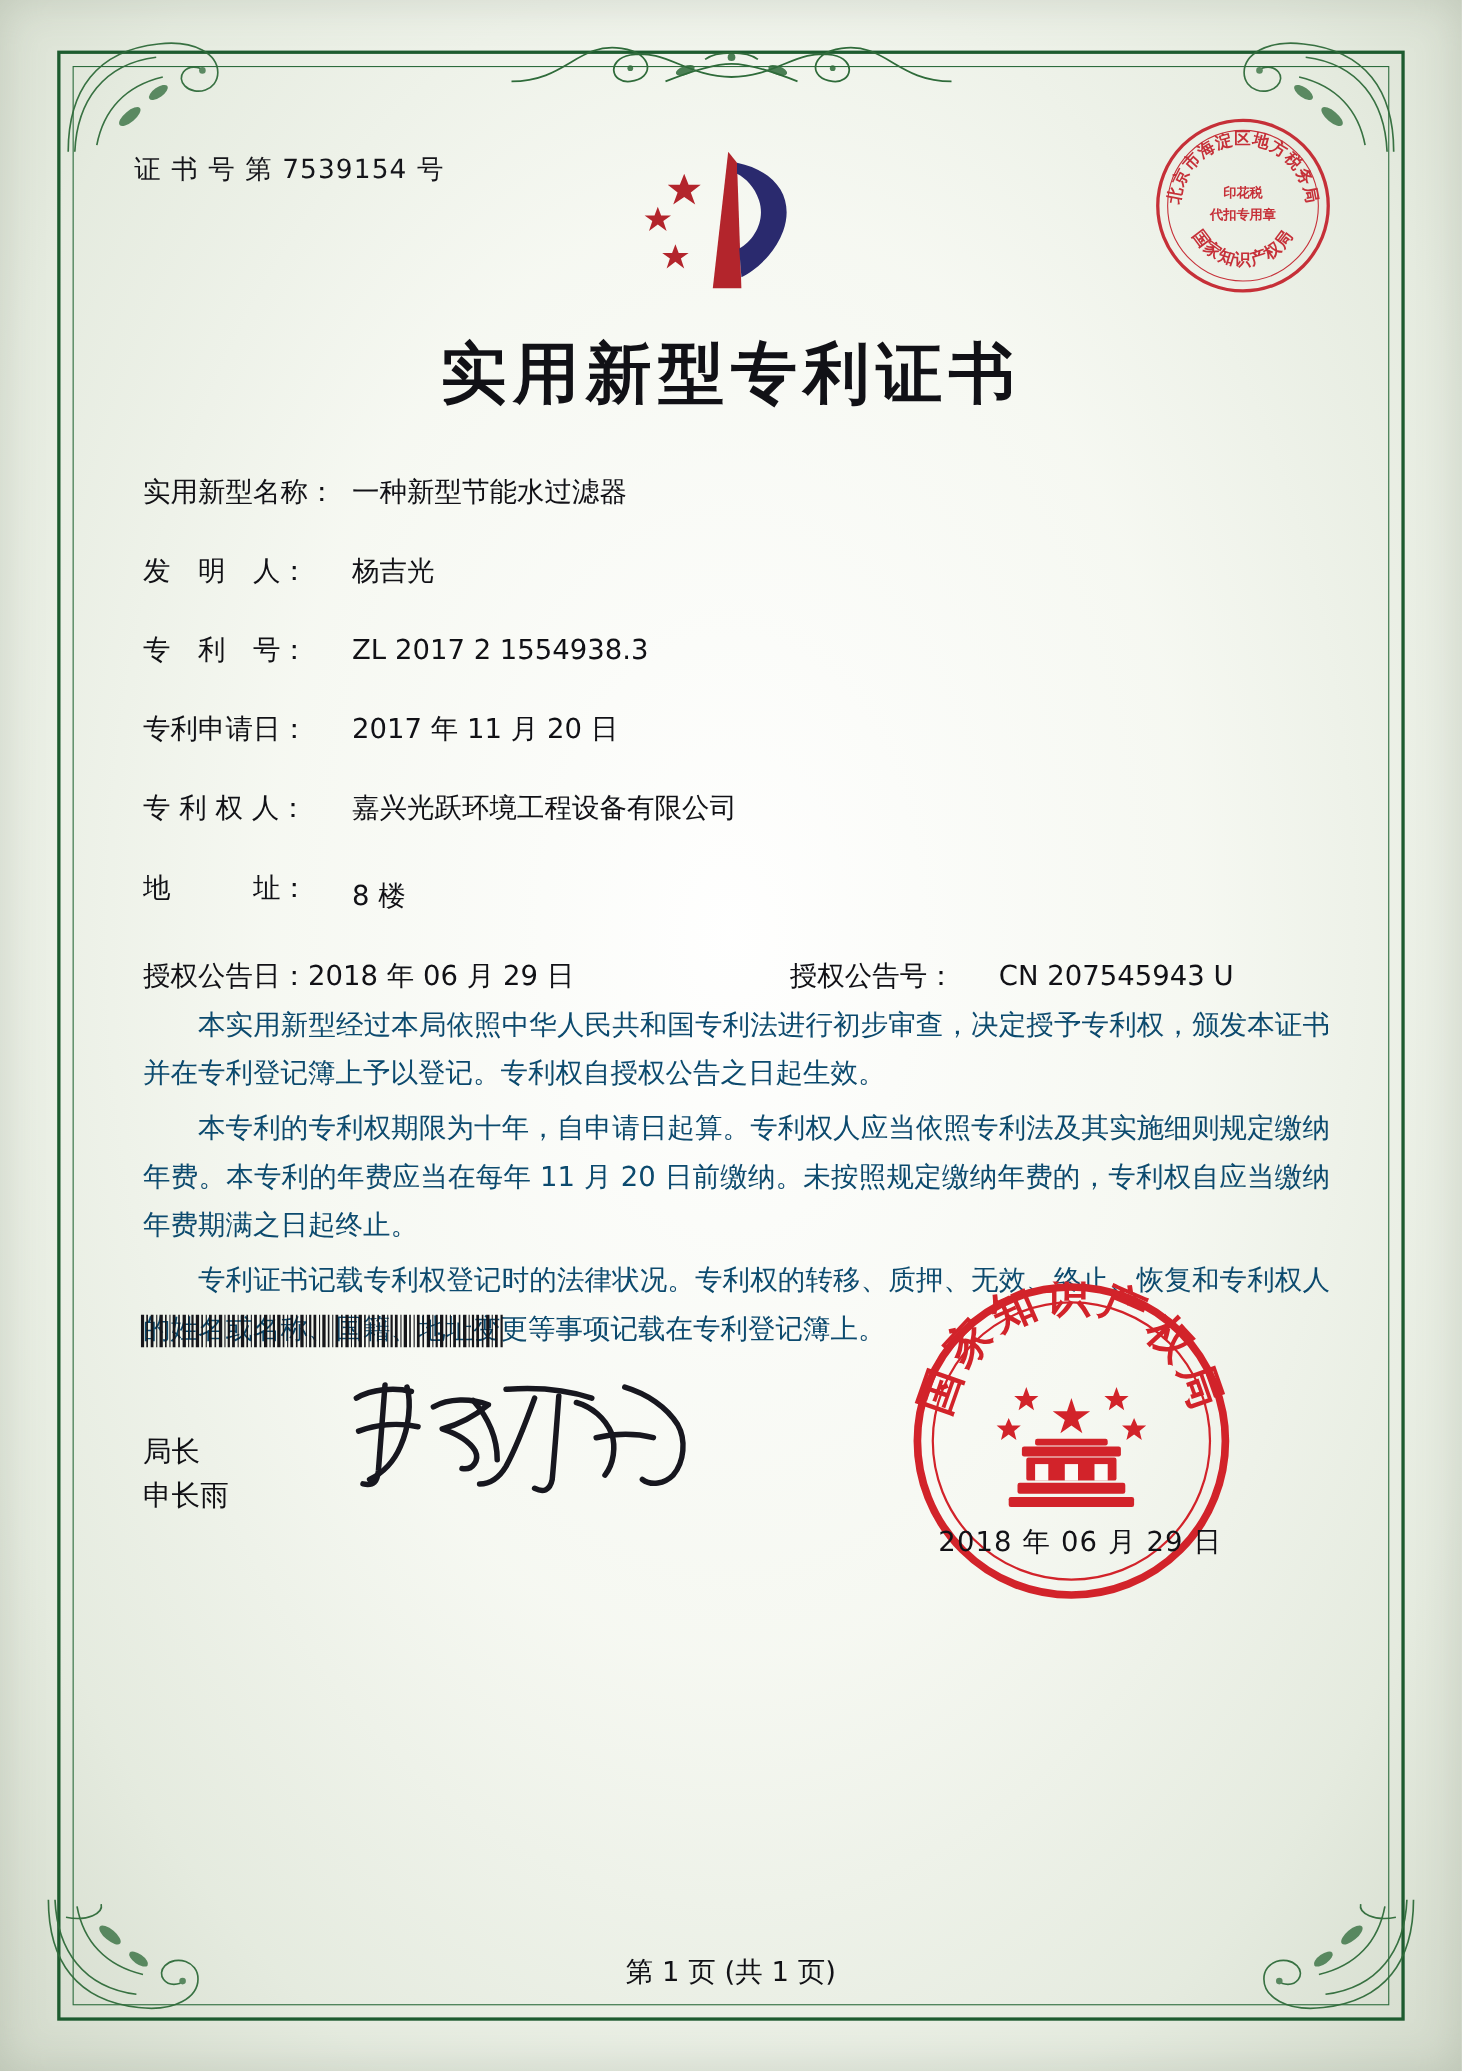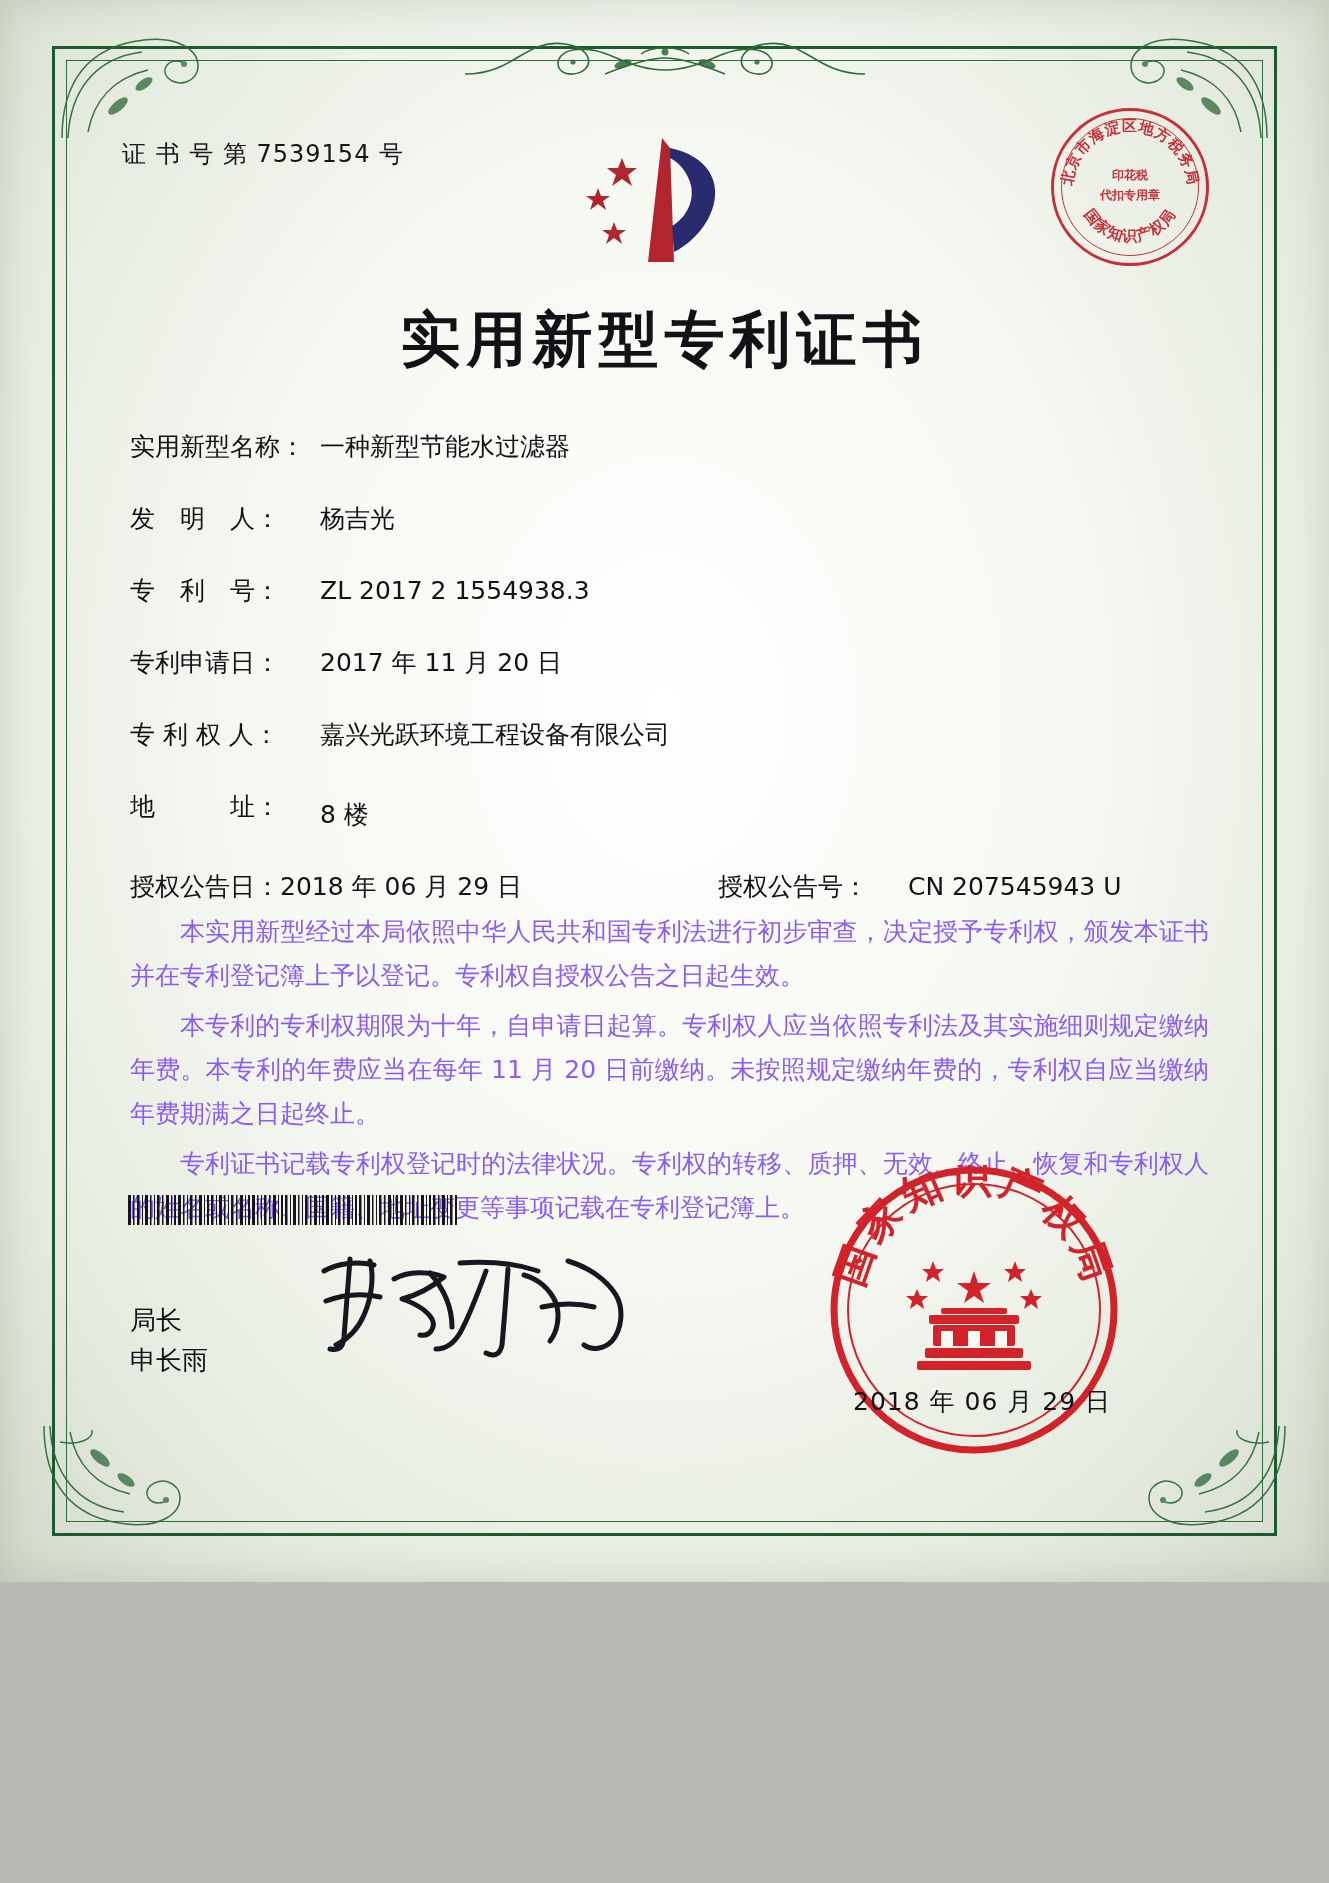--- a/index.html
+++ b/index.html
@@ -3,21 +3,21 @@
 <meta charset="utf-8">
 <style>
   html, body {
     margin: 0;
     padding: 0;
     background: #b9b9b4;
   }
   .page {
     position: relative;
     width: 1329px;
-    height: 1582px;
+    height: 1883px;
     background: #fbfbf6;
     overflow: hidden;
     font-family: "Liberation Serif", serif;
   }
   
   .paper-tint {
     position: absolute;
     inset: 0;
     background:
       radial-gradient(ellipse at 50% 45%, rgba(255,255,255,0.9) 0%, rgba(244,247,240,0.75) 45%, rgba(225,232,219,0.85) 78%, rgba(206,214,198,0.9) 100%);
@@ -191,21 +191,21 @@
     white-space: pre;
   }
 
   .paragraphs {
     position: absolute;
     left: 20px;
     right: 10px;
     top: 810px;
     font-size: 25px;
     line-height: 44px;
-    color: #8b5cf6;
+    color: #0c4a6e;
     font-family: "DejaVu Sans", "Liberation Sans", sans-serif;
     text-align: justify;
   }
   .paragraphs p {
     margin: 0 0 6px 0;
     text-indent: 50px;
   }
 
   
   .barcode {
@@ -551,16 +551,17 @@
         <polygon points="145,106 149,118 162,118 151,126 155,138 145,131 135,138 139,126 128,118 141,118"></polygon>
         <polygon points="104,96 107,104 115,104 109,109 111,117 104,112 97,117 99,109 93,104 101,104"></polygon>
         <polygon points="186,96 189,104 197,104 191,109 193,117 186,112 179,117 181,109 175,104 183,104"></polygon>
         <polygon points="88,124 91,131 99,131 93,136 95,144 88,139 81,144 83,136 77,131 85,131"></polygon>
         <polygon points="202,124 205,131 213,131 207,136 209,144 202,139 195,144 197,136 191,131 199,131"></polygon>
       </g>
     </svg>
 
     <div class="seal-date">2018 年 06 月 29 日</div>
 
+    <div class="footer">第 1 页 (共 1 页)</div>
   </div>
 
   <div class="paper-edge"></div>
 </div>
 
 </body></html>

